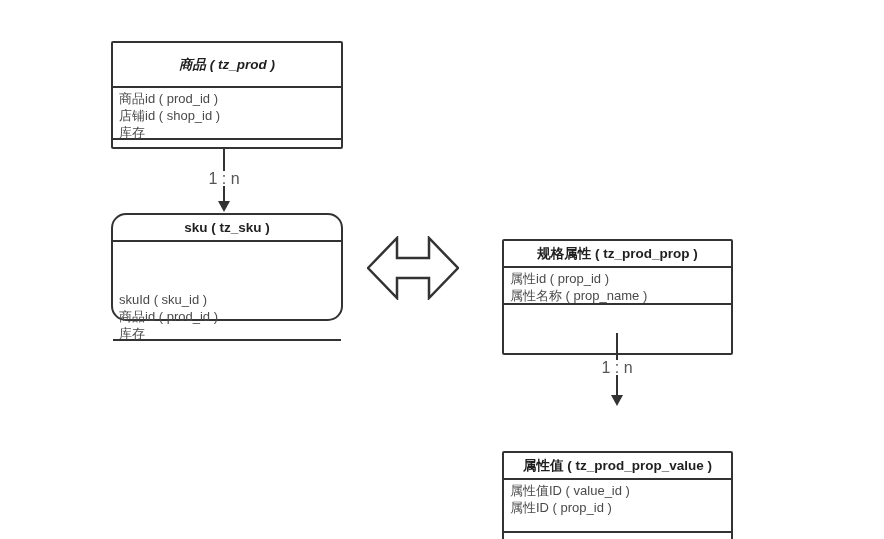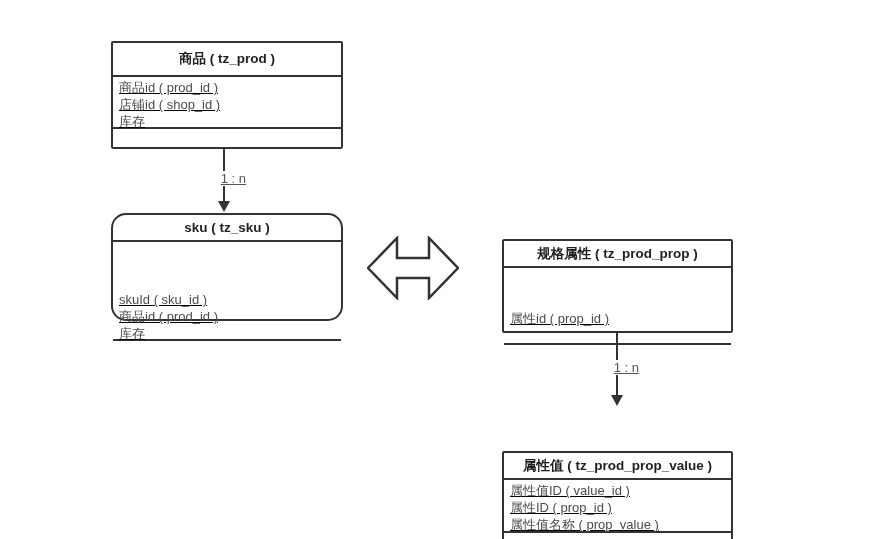--- a/index.html
+++ b/index.html
@@ -28,49 +28,48 @@
   .entity-header {
     border-bottom: 2px solid var(--border);
     display: flex; align-items: center; justify-content: center;
     font-weight: bold; font-size: 13.5px; color: var(--header-text);
     flex: 0 0 auto;
   }
   .entity-body {
     border-bottom: 2px solid var(--border);
     padding: 2px 6px;
     flex: 0 0 auto;
-    text-decoration: underline;
   }
   .entity-field {
     font-size: 13px; line-height: 17px; color: var(--field-text);
     white-space: nowrap; overflow: hidden;
   }
   .entity-footer { flex: 1 1 auto; }
 
   .rel-line { position: absolute; width: 2px; background: var(--border); }
   .rel-arrowhead {
     position: absolute; width: 0; height: 0;
     border-left: 6px solid transparent;
     border-right: 6px solid transparent;
     border-top: 11px solid var(--border);
   }
   .rel-label {
-    position: absolute; width: 44px; text-align: right;
+    position: absolute; width: 44px; text-align: center;
     background: var(--background);
-    font-size: 13px; color: var(--label-text); line-height: 15px; text-decoration: underline;
+    font-size: 16px; color: var(--label-text); line-height: 15px;
   }
   .double-arrow { position: absolute; }
 </style>
 </head>
 <body>
 
 <div class="canvas">
 
   <div class="entity" style="left:111px; top:41px; width:232px; height:108px;">
-    <div class="entity-header" style="height:34px;">商品 ( tz_prod )</div>
+    <div class="entity-header" style="height:45px;font-style:italic;">商品 ( tz_prod )</div>
     <div class="entity-body" style="height:52px;">
       <div class="entity-field">商品id ( prod_id )</div>
       <div class="entity-field">店铺id ( shop_id )</div>
       <div class="entity-field">库存</div>
     </div>
     <div class="entity-footer"></div>
   </div>
 
   <div class="rel-line" style="left:223px; top:149px; height:53px;"></div>
   <div class="rel-arrowhead" style="left:218px; top:201px;"></div>
@@ -83,35 +82,35 @@
       <div class="entity-field">商品id ( prod_id )</div>
       <div class="entity-field">库存</div>
     </div>
     <div class="entity-footer"></div>
   </div>
 
   <svg class="double-arrow" style="left:367px; top:236px;" width="92" height="64" viewBox="0 0 92 64">
     <polygon points="1,32 30,2 30,22 62,22 62,2 91,32 62,62 62,42 30,42 30,62" fill="#ffffff" stroke="#333333" stroke-width="2.5" stroke-linejoin="miter"></polygon>
   </svg>
 
-  <div class="entity" style="left:502px; top:239px; width:231px; height:94px;gap:40px;">
+  <div class="entity" style="left:502px; top:239px; width:231px; height:116px;">
     <div class="entity-header" style="height:27px;">规格属性 ( tz_prod_prop )</div>
     <div class="entity-body" style="height:37px;">
       <div class="entity-field">属性id ( prop_id )</div>
+      <div class="entity-field">属性名称 ( prop_name )</div>
     </div>
     <div class="entity-footer"></div>
   </div>
 
   <div class="rel-line" style="left:616px; top:333px; height:63px;"></div>
   <div class="rel-arrowhead" style="left:611px; top:395px;"></div>
   <div class="rel-label" style="left:595px; top:360px;">1 : n</div>
 
   <div class="entity" style="left:502px; top:407px; width:231px; height:109px;margin-top:44px;">
     <div class="entity-header" style="height:27px;">属性值 ( tz_prod_prop_value )</div>
     <div class="entity-body" style="height:53px;">
       <div class="entity-field">属性值ID ( value_id )</div>
       <div class="entity-field">属性ID ( prop_id )</div>
-      <div class="entity-field">属性值名称 ( prop_value )</div>
     </div>
     <div class="entity-footer"></div>
   </div>
 
 </div>
 
 </body></html>

